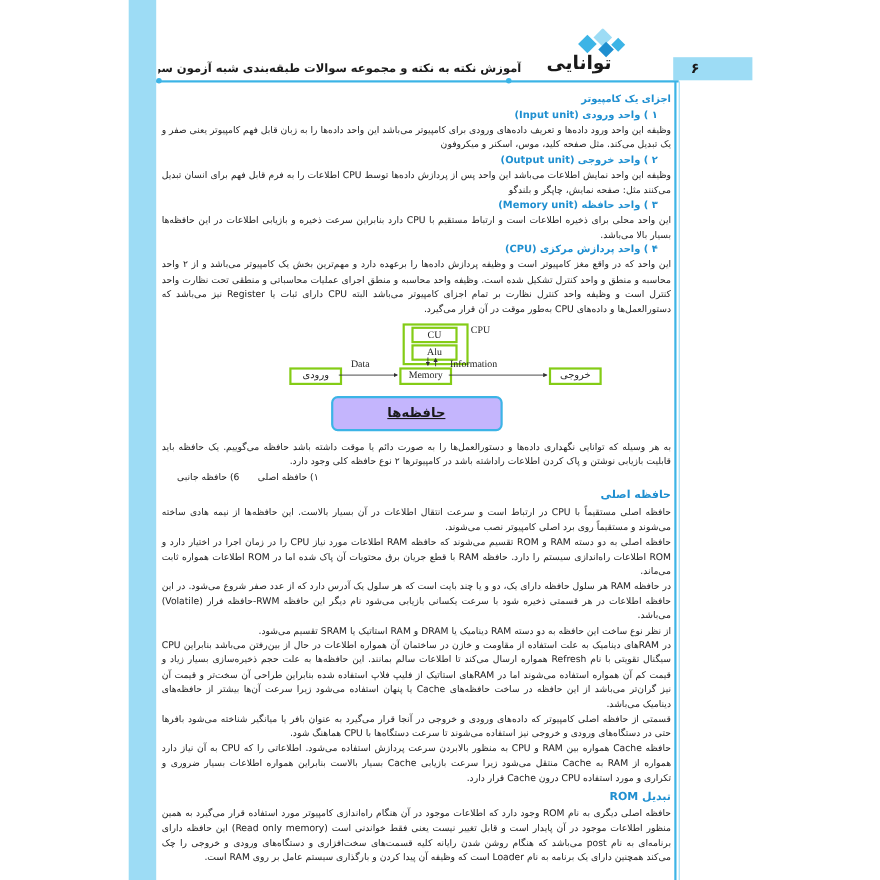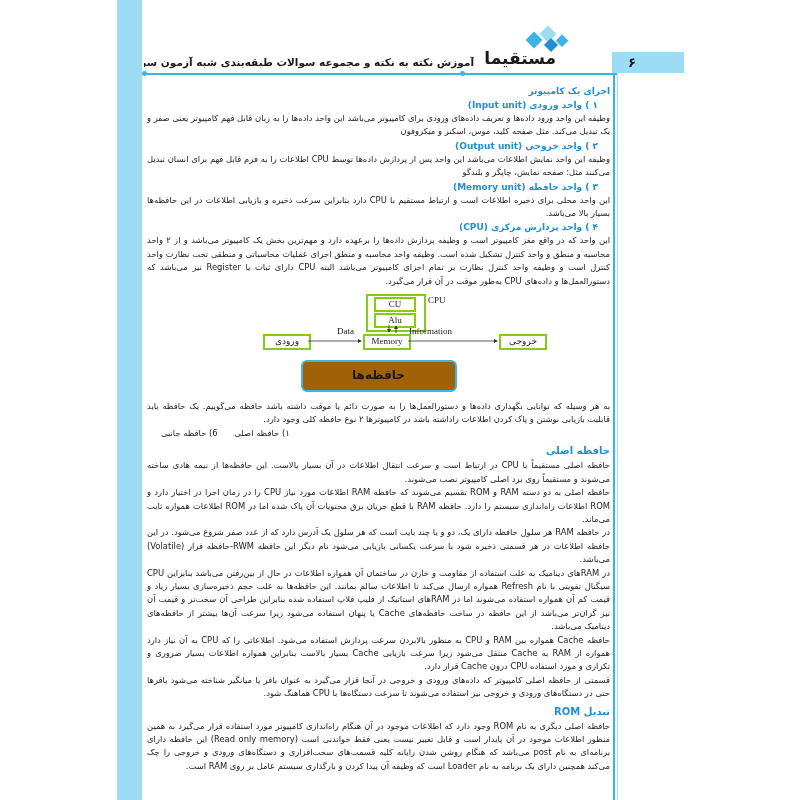--- a/index.html
+++ b/index.html
@@ -14,40 +14,40 @@
   .brand-diamonds{position:absolute;left:520px;top:26px;width:60px;height:30px;}
   .vline{position:absolute;top:74px;height:726px;width:2px;background:#3cb4e6;}
   .content{position:absolute;left:147px;top:84px;width:463px;direction:rtl;text-align:justify;font-family:"DejaVu Sans",sans-serif;font-size:8.4px;line-height:13.4px;color:#1a1a1a;}
   .content p{margin:0;}
   .h-main{color:#1f8fd0;font-weight:bold;font-size:9px;line-height:14px;}
   .h-sub{color:#1f8fd0;font-weight:bold;font-size:9px;line-height:14px;padding-right:12px;}
   .h-sec{color:#1f8fd0;font-weight:bold;font-size:10px;line-height:16px;margin-top:3px !important;}
   .diagram{position:relative;width:463px;height:62px;margin:6px 0 4px 0;direction:ltr;}
   .box{position:absolute;border:2px solid #84cc16;background:#fff;font-family:"Liberation Serif",serif;font-size:9px;color:#222;display:flex;align-items:center;justify-content:center;}
   .lbl{position:absolute;font-family:"Liberation Serif",serif;font-size:9px;color:#222;white-space:nowrap;}
-  .section-title-box{width:152px;height:28px;margin:4px auto 8px auto;border:2px solid #3cb4e6;border-radius:6px;background:#a16207;display:flex;align-items:center;justify-content:center;font-weight:bold;font-size:12px;color:#1a1a1a;}
+  .section-title-box{width:152px;height:28px;margin:4px auto 8px auto;border:2px solid #3cb4e6;border-radius:6px;background:#c4b5fd;display:flex;align-items:center;justify-content:center;font-weight:bold;font-size:12px;color:#1a1a1a;text-decoration:underline;}
   .types-line span{margin-left:14px;}
 </style>
 </head>
 <body>
 
 <div class="left-strip"></div>
 <div class="header-bar"></div>
 <div class="page-num">۶</div>
 <div class="header-line"></div>
 <div class="header-dot" style="left:142px;top:71px;"></div>
 <div class="header-dot" style="left:460px;top:71px;"></div>
 
 <svg class="brand-diamonds" viewBox="0 0 60 30">
   <rect x="8" y="8" width="12" height="12" transform="rotate(45 14 14)" fill="#3cb4e6"></rect>
   <rect x="22" y="2" width="12" height="12" transform="rotate(45 28 8)" fill="#9ddcf5"></rect>
   <rect x="26" y="14" width="10" height="10" transform="rotate(45 31 19)" fill="#1f8fd0"></rect>
   <rect x="38" y="10" width="9" height="9" transform="rotate(45 42 14)" fill="#3cb4e6"></rect>
 </svg>
-<div class="brand">مستقیما</div>
+<div class="brand">توانایی</div>
 <div class="book-title">آموزش نکته به نکته و مجموعه سوالات طبقه‌بندی شبه آزمون سرایاری آموزش و پرورش</div>
 
 <div class="vline" style="left:613px;"></div>
 <div class="vline" style="left:617px;width:1px;background:#9ddcf5;"></div>
 
 <div class="content">
   <p class="h-main">اجزای یک کامپیوتر</p>
 
   <p class="h-sub">۱ ) واحد ورودی (Input unit)</p>
   <p>وظیفه این واحد ورود داده‌ها و تعریف داده‌های ورودی برای کامپیوتر می‌باشد این واحد داده‌ها را به زبان قابل فهم کامپیوتر یعنی صفر و یک تبدیل می‌کند. مثل صفحه کلید، موس، اسکنر و میکروفون</p>
@@ -59,21 +59,21 @@
   <p>این واحد که در واقع مغز کامپیوتر است و وظیفه پردازش داده‌ها را برعهده دارد و مهم‌ترین بخش یک کامپیوتر می‌باشد و از ۲ واحد محاسبه و منطق و واحد کنترل تشکیل شده است. وظیفه واحد محاسبه و منطق اجرای عملیات محاسباتی و منطقی تحت نظارت واحد کنترل است و وظیفه واحد کنترل نظارت بر تمام اجزای کامپیوتر می‌باشد البته CPU دارای ثبات یا Register نیز می‌باشد که دستورالعمل‌ها و داده‌های CPU به‌طور موقت در آن قرار می‌گیرد.</p>
 
   <div class="diagram">
     <div class="box" style="left:219px;top:0;width:56px;height:34px;"></div>
     <div class="box" style="left:227px;top:3px;width:38px;height:11px;">CU</div>
     <div class="box" style="left:227px;top:19px;width:38px;height:11px;">Alu</div>
     <div class="lbl" style="left:281px;top:0;">CPU</div>
     <div class="box" style="left:116px;top:40px;width:44px;height:12px;">ورودی</div>
     <div class="box" style="left:216px;top:40px;width:44px;height:12px;">Memory</div>
     <div class="box" style="left:352px;top:40px;width:44px;height:12px;">خروجی</div>
-    <div class="lbl" style="left:190px;top:31px;">Data</div>
+    <div class="lbl" style="left:172px;top:31px;">Data</div>
     <div class="lbl" style="left:262px;top:31px;">Information</div>
     <svg style="position:absolute;left:0;top:0;width:463px;height:62px;">
       <defs>
           <marker id="ah" markerWidth="5" markerHeight="5" refX="4" refY="2.5" orient="auto">
             <path d="M0,0 L5,2.5 L0,5 z" fill="#333"></path>
           </marker>
         </defs>
       <line x1="161" y1="47" x2="214" y2="47" stroke="#333" stroke-width="0.8" marker-end="url(#ah)"></line>
       <line x1="261" y1="47" x2="350" y2="47" stroke="#333" stroke-width="0.8" marker-end="url(#ah)"></line>
       <line x1="242" y1="31" x2="242" y2="38" stroke="#333" stroke-width="0.8" marker-end="url(#ah)"></line>
@@ -87,19 +87,20 @@
   <p class="types-line" style="text-align:left;">
     <span>۱) حافظه اصلی</span>
     <span>6) حافظه جانبی</span>
   </p>
 
   <p class="h-sec">حافظه اصلی</p>
   <p>حافظه اصلی مستقیماً با CPU در ارتباط است و سرعت انتقال اطلاعات در آن بسیار بالاست. این حافظه‌ها از نیمه هادی ساخته می‌شوند و مستقیماً روی برد اصلی کامپیوتر نصب می‌شوند.</p>
   <p>حافظه اصلی به دو دسته RAM و ROM تقسیم می‌شوند که حافظه RAM اطلاعات مورد نیاز CPU را در زمان اجرا در اختیار دارد و ROM اطلاعات راه‌اندازی سیستم را دارد. حافظه RAM با قطع جریان برق محتویات آن پاک شده اما در ROM اطلاعات همواره ثابت می‌ماند.</p>
 
   <p>در حافظه RAM هر سلول حافظه دارای یک، دو و یا چند بایت است که هر سلول یک آدرس دارد که از عدد صفر شروع می‌شود. در این حافظه اطلاعات در هر قسمتی ذخیره شود با سرعت یکسانی بازیابی می‌شود نام دیگر این حافظه RWM-حافظه فرار (Volatile) می‌باشد.</p>
+  <p>از نظر نوع ساخت این حافظه به دو دسته RAM دینامیک یا DRAM و RAM استاتیک یا SRAM تقسیم می‌شود.</p>
   <p>در RAMهای دینامیک به علت استفاده از مقاومت و خازن در ساختمان آن همواره اطلاعات در حال از بین‌رفتن می‌باشد بنابراین CPU سیگنال تقویتی با نام Refresh همواره ارسال می‌کند تا اطلاعات سالم بمانند. این حافظه‌ها به علت حجم ذخیره‌سازی بسیار زیاد و قیمت کم آن همواره استفاده می‌شوند اما در RAMهای استاتیک از فلیپ فلاپ استفاده شده بنابراین طراحی آن سخت‌تر و قیمت آن نیز گران‌تر می‌باشد از این حافظه در ساخت حافظه‌های Cache یا پنهان استفاده می‌شود زیرا سرعت آن‌ها بیشتر از حافظه‌های دینامیک می‌باشد.</p>
+  <p>قسمتی از حافظه اصلی کامپیوتر که داده‌های ورودی و خروجی در آنجا قرار می‌گیرد به عنوان بافر یا میانگیر شناخته می‌شود بافرها حتی در دستگاه‌های ورودی و خروجی نیز استفاده می‌شوند تا سرعت دستگاه‌ها با CPU هماهنگ شود.</p>
   <p>حافظه Cache همواره بین RAM و CPU به منظور بالابردن سرعت پردازش استفاده می‌شود. اطلاعاتی را که CPU به آن نیاز دارد همواره از RAM به Cache منتقل می‌شود زیرا سرعت بازیابی Cache بسیار بالاست بنابراین همواره اطلاعات بسیار ضروری و تکراری و مورد استفاده CPU درون Cache قرار دارد.</p>
-  <p>قسمتی از حافظه اصلی کامپیوتر که داده‌های ورودی و خروجی در آنجا قرار می‌گیرد به عنوان بافر یا میانگیر شناخته می‌شود بافرها حتی در دستگاه‌های ورودی و خروجی نیز استفاده می‌شوند تا سرعت دستگاه‌ها با CPU هماهنگ شود.</p>
 
   <p class="h-sec">تبدیل ROM</p>
   <p>حافظه اصلی دیگری به نام ROM وجود دارد که اطلاعات موجود در آن هنگام راه‌اندازی کامپیوتر مورد استفاده قرار می‌گیرد به همین منظور اطلاعات موجود در آن پایدار است و قابل تغییر نیست یعنی فقط خواندنی است (Read only memory) این حافظه دارای برنامه‌ای به نام post می‌باشد که هنگام روشن شدن رایانه کلیه قسمت‌های سخت‌افزاری و دستگاه‌های ورودی و خروجی را چک می‌کند همچنین دارای یک برنامه به نام Loader است که وظیفه آن پیدا کردن و بارگذاری سیستم عامل بر روی RAM است.</p>
 </div>
 
 </body></html>

